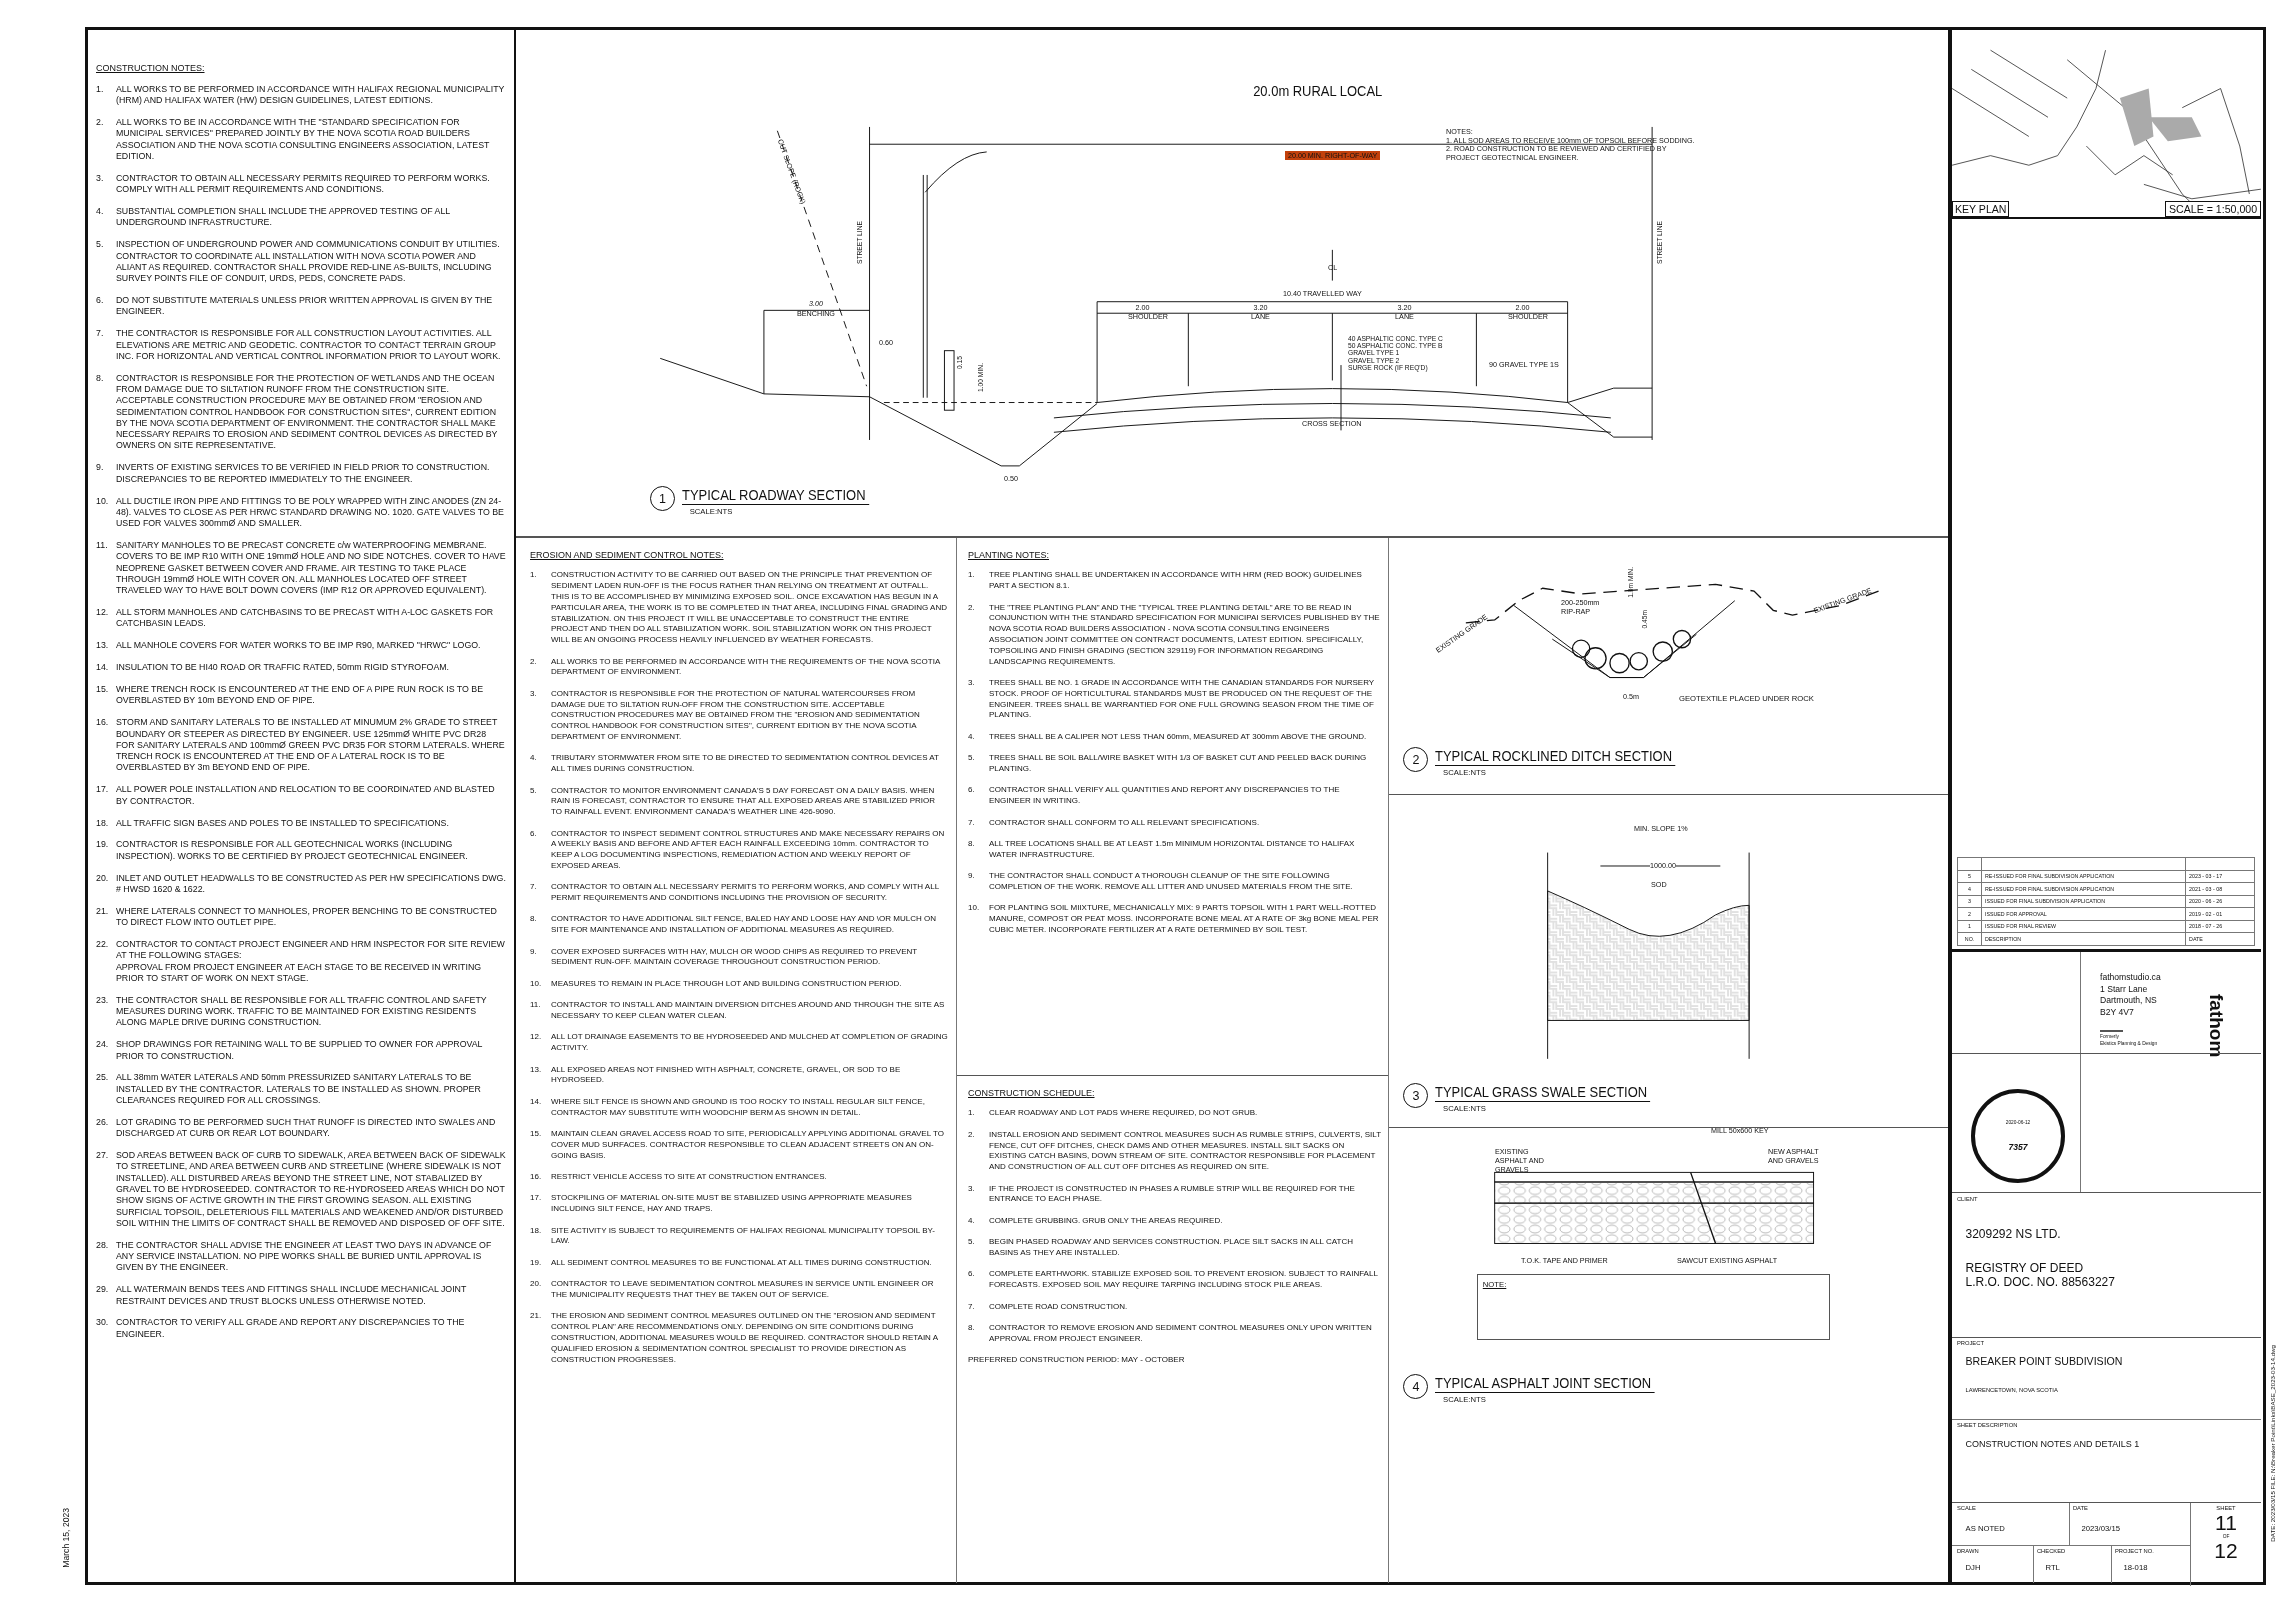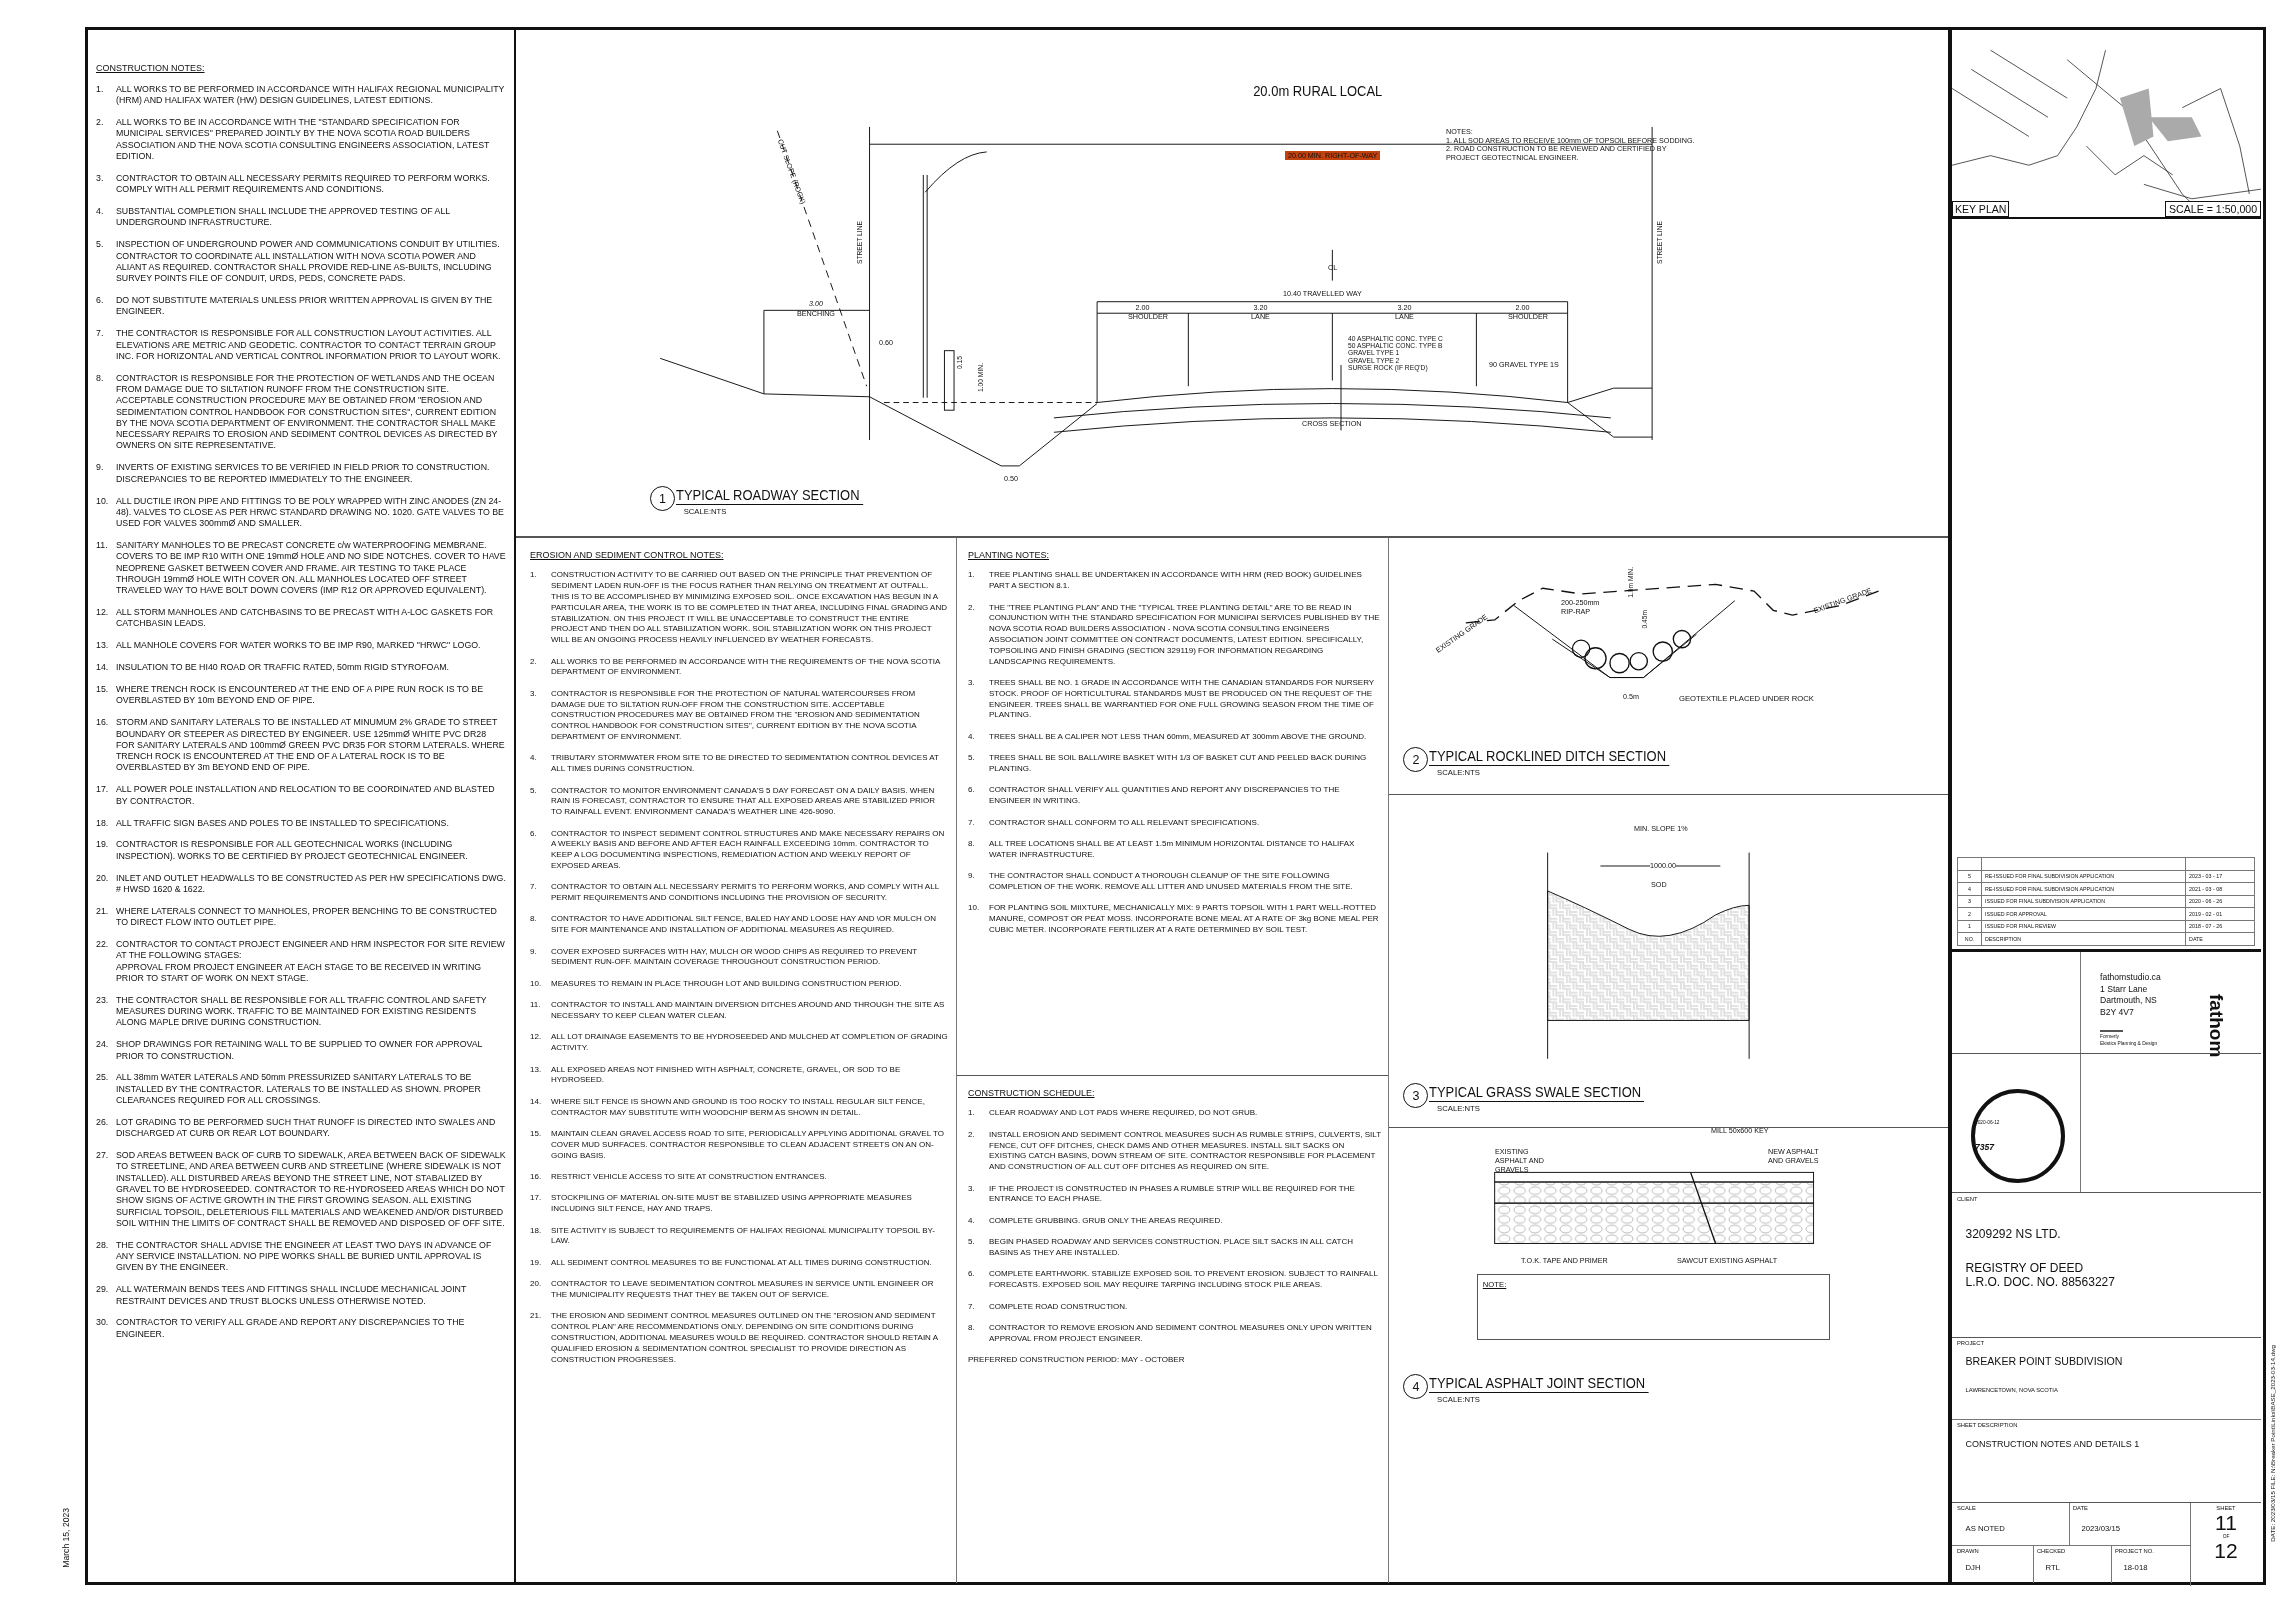--- a/index.html
+++ b/index.html
@@ -13,21 +13,21 @@
   .notes ol,.col ol{list-style:none;margin:0;padding:0;}
   .notes li,.col li{display:flex;margin-bottom:10.6px;}
   .notes li .n,.col li .n{width:20px;flex:none;}
   .notes li .t,.col li .t{flex:1;}
   .subl{margin:0;padding:0 0 0 3.8px;list-style:none;}
   .subl li{margin:0 !important;display:block !important;}
   .col{font-size:8px;line-height:10.8px;}
   .col li .n{width:21px;}
   .dtitle{display:flex;align-items:flex-start;}
   .circle{width:23px;height:23px;border:1.4px solid #111;border-radius:50%;display:flex;align-items:center;justify-content:center;font-size:12.5px;flex:none;}
-  .dtitle .tt{margin-left:1px;}
+  .dtitle .tt{margin-left:7px;}
   .dtitle .tt .big{font-size:14.4px;border-bottom:1.4px solid #111;padding:0 3.8px 1px 0;display:inline-block;transform:scaleX(0.9);transform-origin:left;}
   .dtitle .tt .sc{font-size:7.7px;margin-left:7.7px;margin-top:1.9px;}
   .lbl{position:absolute;font-size:7.2px;white-space:nowrap;}
   .cap{font-size:5.8px;position:absolute;left:2.9px;top:1.9px;}
   .revtable{position:absolute;left:1957px;top:857px;width:298px;border-collapse:collapse;font-size:5.3px;}
   .revtable td{border:1px solid #777;height:11.5px;padding:0 2.9px;}
   .revtable td.no{width:17.3px;text-align:center;}
   .revtable td.dt{width:62px;}
   .vert{writing-mode:vertical-rl;transform:rotate(180deg);position:absolute;white-space:nowrap;}
 </style>
@@ -584,21 +584,21 @@
   <div>1 Starr Lane</div>
   <div>Dartmouth, NS</div>
   <div>B2Y 4V7</div>
   <div style="width:23px;height:2.9px;background:#555;margin-top:11.5px;"></div>
   <div style="font-size:4.8px;line-height:6.7px;margin-top:1.9px;">Formerly</div>
   <div style="font-size:4.8px;line-height:6.7px;">Ekistics Planning &amp; Design</div>
 </div>
 <div class="abs" style="left:2227px;top:994px;font-size:19px;font-weight:bold;transform:rotate(90deg);transform-origin:left top;">fathom</div>
 <div class="hline" style="left:1952px;top:1053px;width:309px;height:1px;background:#555;"></div>
 
-<div class="abs" style="left:1971px;top:1089px;width:94px;height:94px;border-radius:50%;border:4.8px solid #111;box-sizing:border-box;display:flex;flex-direction:column;justify-content:center;">
+<div class="abs" style="left:1971px;top:1089px;width:94px;height:94px;border-radius:50%;border:4.8px solid #111;box-sizing:border-box;display:flex;flex-direction:column;align-items:center;justify-content:center;">
   <div style="font-size:4.8px;">2020-06-12</div>
   <div style="font-size:8.6px;font-weight:bold;font-style:italic;margin-top:17.3px;">7357</div>
 </div>
 <div class="hline" style="left:1952px;top:1192px;width:309px;height:1px;background:#555;"></div>
 
 <div class="abs" style="left:1954px;top:1194px;width:306px;height:137px;">
   <div class="cap">CLIENT</div>
   <div class="abs" style="left:11.5px;top:33px;font-size:12px;">3209292 NS LTD.</div>
   <div class="abs" style="left:11.5px;top:67px;font-size:12px;line-height:14.4px;">
     <div>REGISTRY OF DEED</div>

